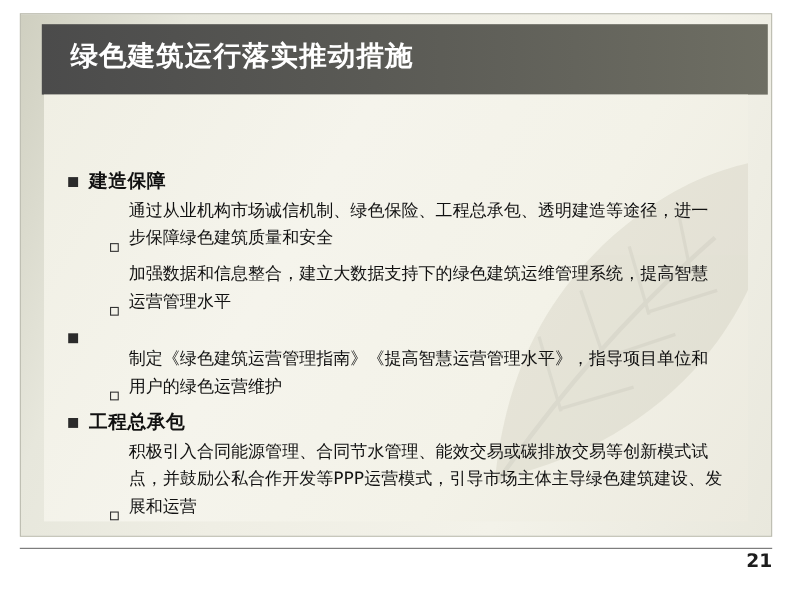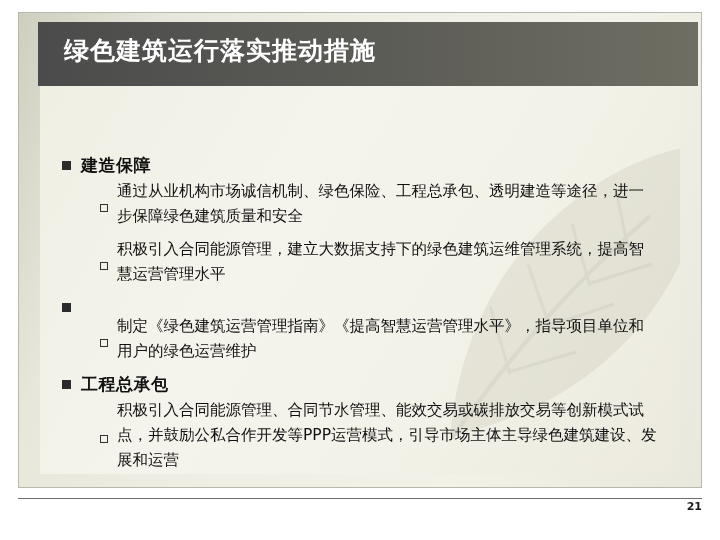--- a/index.html
+++ b/index.html
@@ -124,21 +124,21 @@
   }
   .l1-text {
     font-size: 17px;
     font-weight: bold;
     color: #111111;
     line-height: 24px;
     letter-spacing: 0.5px;
   }
   .l2 {
     display: flex;
-    align-items: center;
+    align-items: flex-end;
     margin: 2px 0 8px 38px;
   }
   .l2-marker {
     width: 8px;
     height: 8px;
     border: 1.5px solid #333333;
     background: transparent;
     margin: 7px 9px 0 0;
     flex: 0 0 auto;
     box-sizing: border-box;
@@ -155,21 +155,21 @@
     left: 18px;
     top: 498px;
     width: 684px;
     height: 1px;
     background: #6f6f6f;
   }
   .page-number {
     position: absolute;
     right: 18px;
     top: 500px;
-    font-size: 11px;
+    font-size: 17px;
     font-weight: bold;
     color: #1d1d1d;
     font-family: "DejaVu Sans", "Liberation Sans", sans-serif;
   }
 </style>
 </head>
 <body>
 
 <div class="slide">
 
@@ -209,21 +209,21 @@
         <div class="l1-marker"></div>
         <div class="l1-text">建造保障</div>
       </div>
       <div class="l2">
         <div class="l2-marker"></div>
         <div class="l2-text">通过从业机构市场诚信机制、绿色保险、工程总承包、透明建造等途径，进一步保障绿色建筑质量和安全</div>
       </div>
 
       <div class="l2">
         <div class="l2-marker"></div>
-        <div class="l2-text">积极引入合同能源管理，建立大数据支持下的绿色建筑运维管理系统，提高智慧运营管理水平</div>
+        <div class="l2-text">加强数据和信息整合，建立大数据支持下的绿色建筑运维管理系统，提高智慧运营管理水平</div>
       </div>
 
       <div class="l1">
         <div class="l1-marker"></div>
       </div>
       <div class="l2">
         <div class="l2-marker"></div>
         <div class="l2-text">制定《绿色建筑运营管理指南》《提高智慧运营管理水平》，指导项目单位和用户的绿色运营维护</div>
       </div>
 

